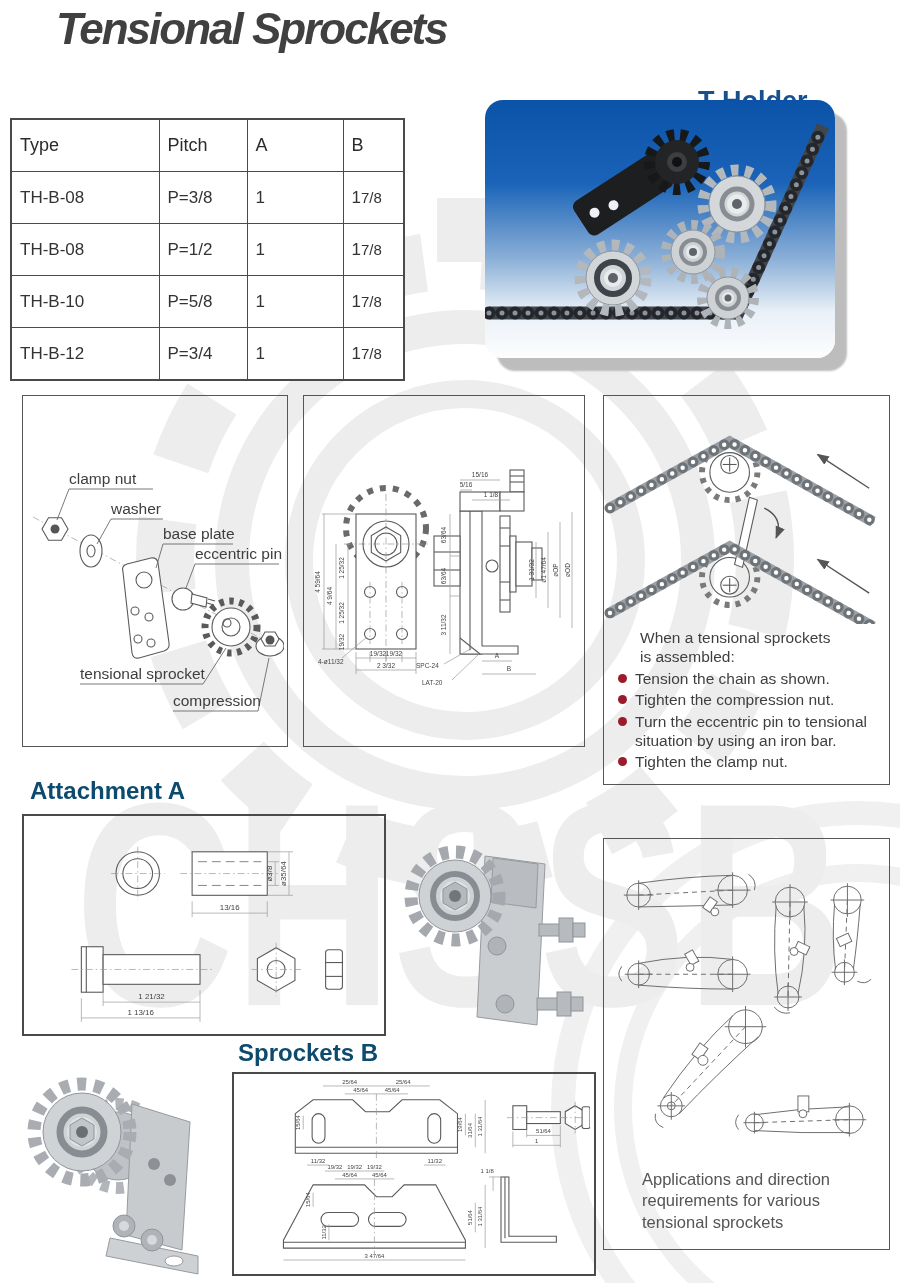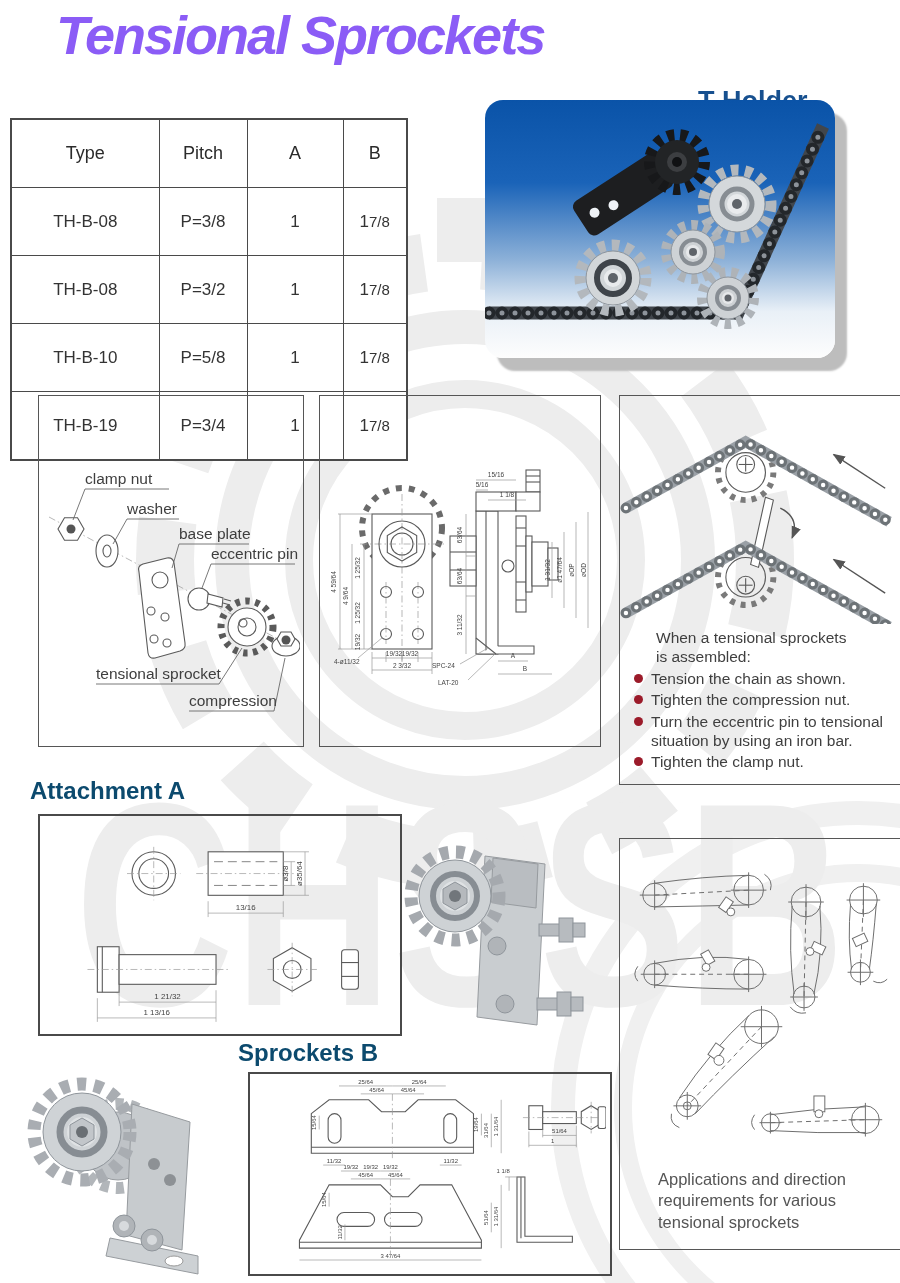--- a/index.html
+++ b/index.html
@@ -2,39 +2,39 @@
 <html><head>
 <meta charset="utf-8">
 <style>
   html,body{margin:0;padding:0;background:#ffffff;}
   #page{position:relative;width:900px;height:1283px;background:#fff;overflow:hidden;
         font-family:"Liberation Sans",sans-serif;}
   #watermark{position:absolute;left:0;top:0;z-index:0;}
   .layer{position:absolute;z-index:1;}
 
   
-  #title{left:56px;top:4px;font-size:54px;font-weight:bold;font-style:italic;
-         letter-spacing:-2px;color:#8b5cf6;white-space:nowrap;}
+  #title{left:56px;top:4px;font-size:44px;font-weight:bold;font-style:italic;
+         letter-spacing:-2px;color:#404040;white-space:nowrap;}
   #subtitle{left:698px;top:46px;font-size:27px;font-weight:bold;color:#17508f;margin-top:40px;}
 
   
   #spec{left:10px;top:118px;border-collapse:collapse;table-layout:fixed;background:#fff;}
-  #spec td,#spec th{border:1px solid #4a4a4a;text-align:center;vertical-align:middle;
-        font-weight:normal;color:#333;font-size:17px;height:35px;padding:16px;}
+  #spec td,#spec th{border:1px solid #4a4a4a;text-align:left;vertical-align:middle;
+        font-weight:normal;color:#333;font-size:17px;height:35px;padding:8px;}
   #spec{border:2px solid #4a4a4a;}
   #spec th{font-size:18px;color:#2b2b2b;}
   .frac{font-size:15px;}
 
   
   #photo1{left:485px;top:100px;width:350px;height:258px;border-radius:18px;
     background:linear-gradient(180deg,#0a53a8 0%,#1a63b8 32%,#8db1d8 62%,#e9f0f7 82%,#fdfdfd 100%);
     box-shadow:12px 13px 2px #bdbdbd;overflow:hidden;}
 
   
-  .panel{border:1.5px solid #565656;margin-left:16px;}
+  .panel{border:1.5px solid #565656;}
   #panel-exploded{left:22px;top:395px;width:264px;height:350px;}
   #panel-tech{left:303px;top:395px;width:280px;height:350px;}
   #panel-assembly{left:603px;top:395px;width:285px;height:388px;}
   #panel-attach-a{left:22px;top:814px;width:360px;height:218px;border:2px solid #4a4a4a;}
   #panel-apps{left:603px;top:838px;width:285px;height:410px;}
   #panel-attach-b{left:232px;top:1072px;width:360px;height:200px;border:2px solid #4a4a4a;}
 
   #photo2{left:393px;top:818px;width:200px;height:225px;}
   #photo3{left:12px;top:1042px;width:208px;height:238px;}
 
@@ -96,32 +96,32 @@
       <th>B</th>
     </tr>
     <tr>
       <td>TH-B-08</td>
       <td>P=3/8</td>
       <td><span>1</span><span class="frac"></span></td>
       <td><span>1</span><span class="frac">7/8</span></td>
     </tr>
     <tr>
       <td>TH-B-08</td>
-      <td>P=3/2</td>
+      <td>P=1/2</td>
       <td><span>1</span><span class="frac"></span></td>
       <td><span>1</span><span class="frac">7/8</span></td>
     </tr>
     <tr>
       <td>TH-B-10</td>
       <td>P=5/8</td>
       <td><span>1</span><span class="frac"></span></td>
       <td><span>1</span><span class="frac">7/8</span></td>
     </tr>
     <tr>
-      <td>TH-B-19</td>
+      <td>TH-B-12</td>
       <td>P=3/4</td>
       <td><span>1</span><span class="frac"></span></td>
       <td><span>1</span><span class="frac">7/8</span></td>
     </tr>
   </tbody>
     </table>
 
   <div class="layer" id="photo1">
     <svg width="350" height="258" viewBox="0 0 350 258">
 

